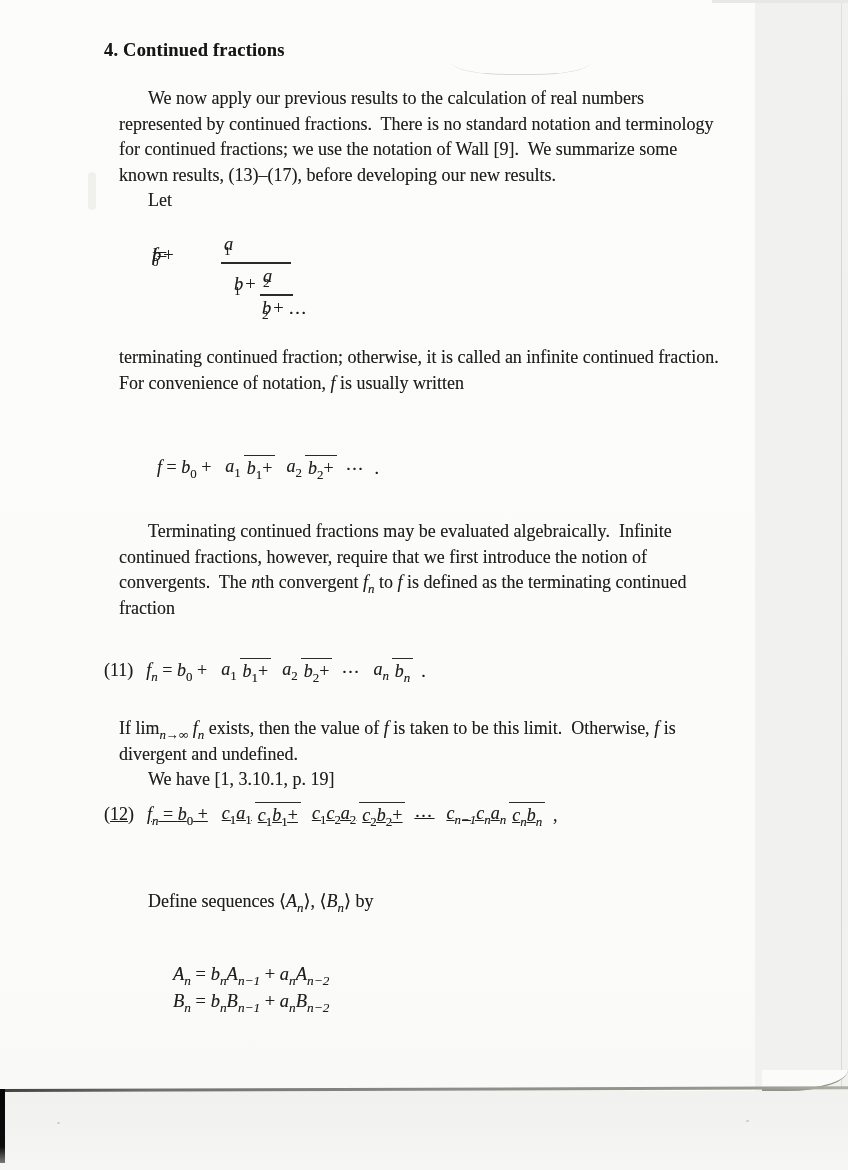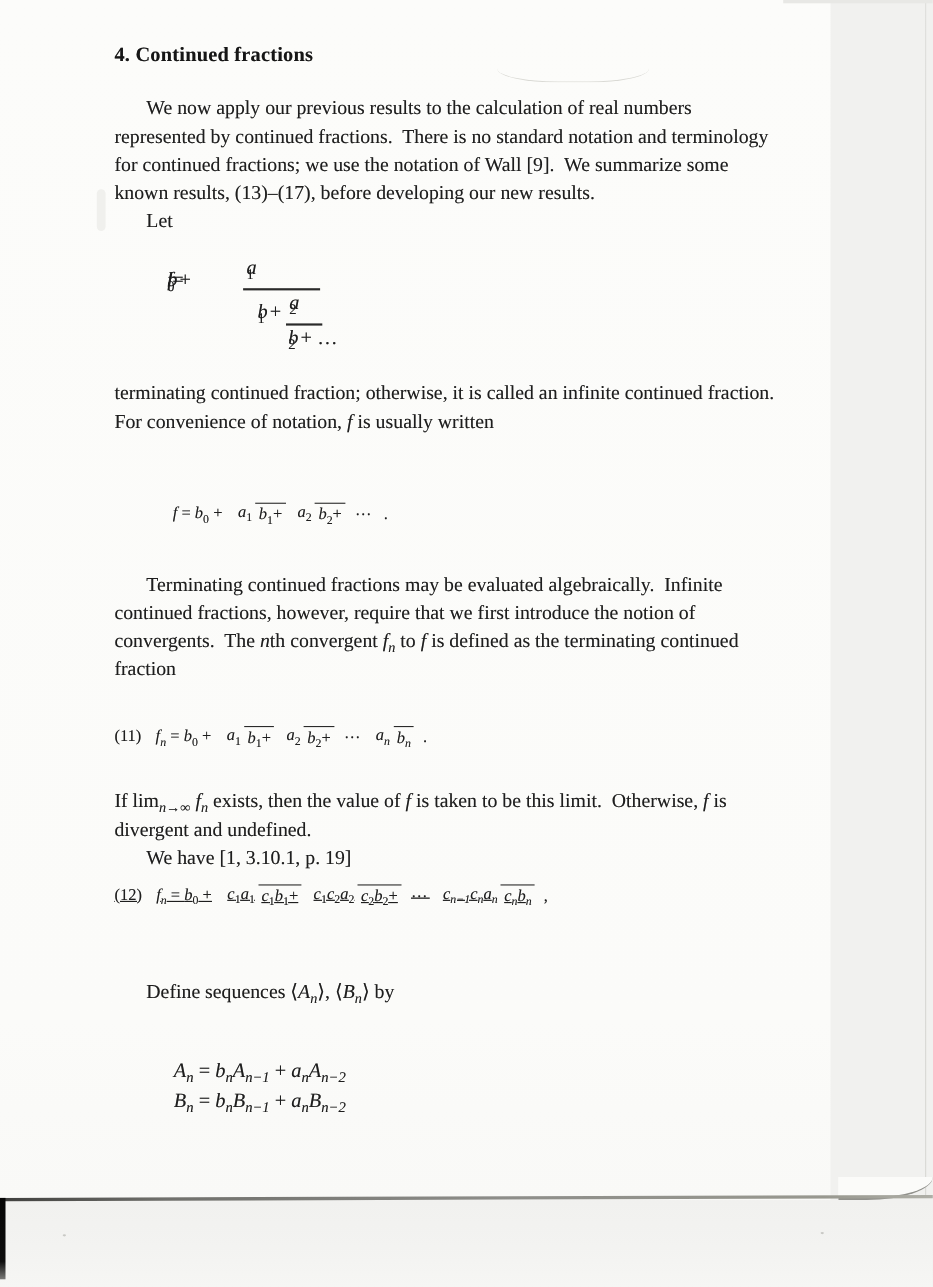--- a/index.html
+++ b/index.html
@@ -8,30 +8,30 @@
     background:#f1f1ef;
     font-family:"Liberation Serif","DejaVu Serif",serif;
     color:#1e1e1e;
   }
   .sheet{
     position:absolute;left:0;top:0;width:755px;height:1091px;
     background:linear-gradient(180deg,#fcfcfa 0%,#fbfbf9 85%,#f9f9f7 100%);
   }
   
   .block{position:absolute;font-size:18px;line-height:25.5px;}
-  .line{white-space:pre;height:25.5px;}
+  .line{white-space:pre;height:25.5px;margin-left:15px;}
   .line.indent{padding-left:29px;}
   .it{font-style:italic;}
   sub{font-size:0.72em;line-height:0;}
   .heading{font-weight:bold;font-size:18.5px;letter-spacing:0.2px;color:#161616;}
   
   .block, .mrow, .eqa{text-shadow:0 0 0.5px rgba(30,30,30,0.45);}
 
   
-  .mrow{position:absolute;display:flex;align-items:center;font-size:15px;}
+  .mrow{position:absolute;display:flex;align-items:center;font-size:18px;}
   .mrow .lab{margin-right:13px;}
   .mrow .lead{margin-right:7px;white-space:pre;}
   .frac{display:inline-flex;flex-direction:row;align-items:center;margin:0 4px;}
   .frac .num{display:block;padding:0 3px 2px;white-space:pre;}
   .frac .den{display:block;border-top:1.6px solid #2a2a2a;padding:2px 3px 0;white-space:pre;}
   .mid{margin:0 5px;transform:translateY(-3px);letter-spacing:2px;}
   .tailp{margin-left:4px;transform:translateY(1px);}
 
   
   .eqa{position:absolute;font-size:18.5px;}

